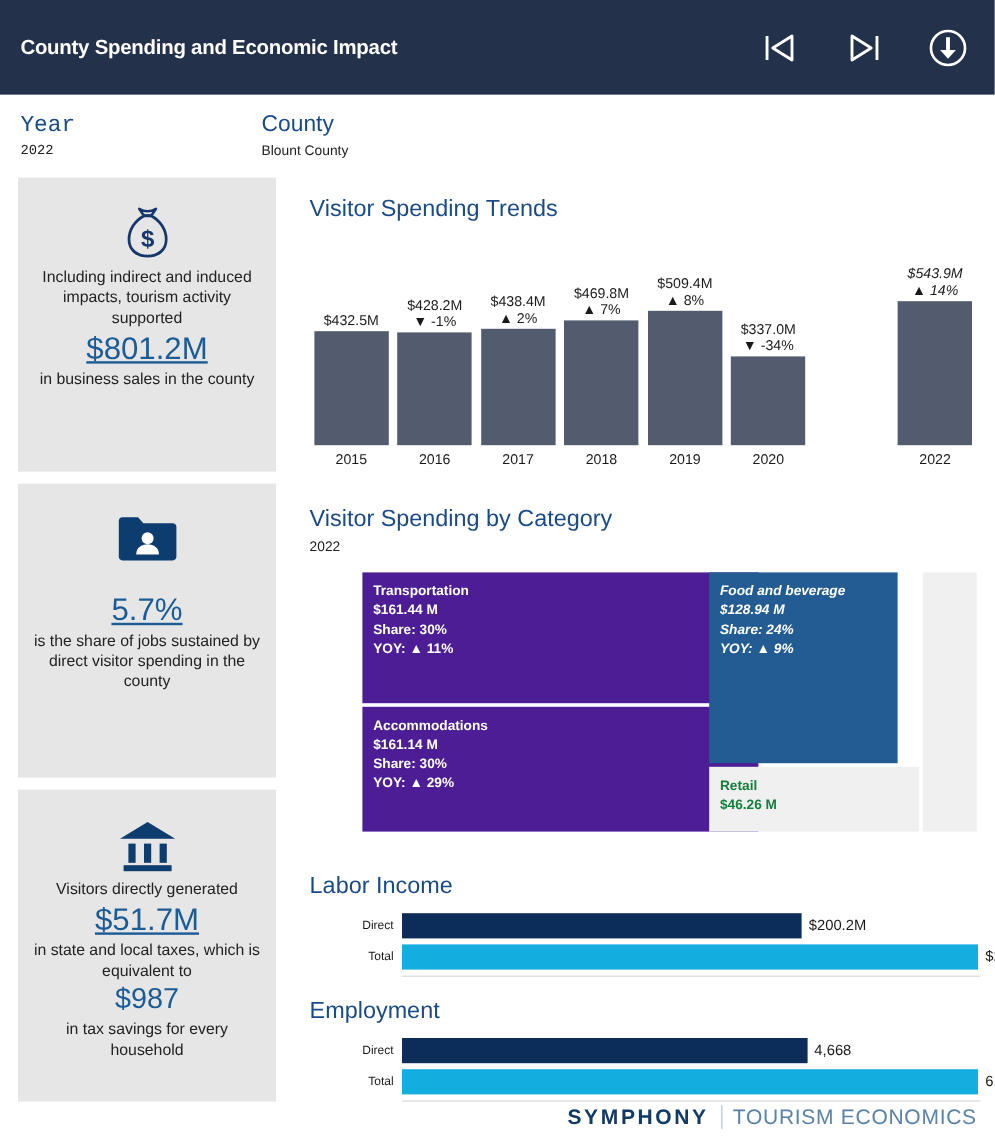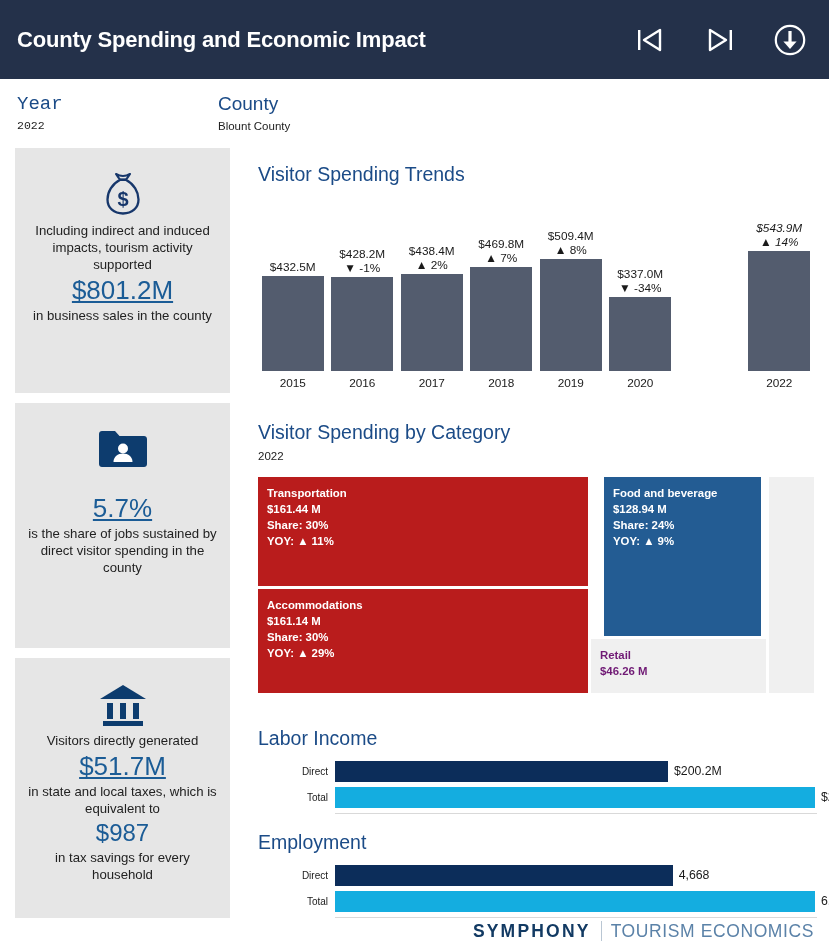--- a/index.html
+++ b/index.html
@@ -12,21 +12,21 @@
   }
   .page { position: relative; width: 829px; height: 949px; }
 
   
   .header {
     position: absolute; left: 0; top: 0; width: 829px; height: 79px;
     background: #24314a;
     display: flex; align-items: center;
   }
   .header-title {
-    color: #ffffff; font-size: 22px; font-weight: bold;
+    color: #ffffff; font-size: 17px; font-weight: bold;
     margin-left: 17px; letter-spacing: -0.2px; white-space: nowrap;
   }
   .header-icons {
     position: absolute; right: 22px; top: 0; height: 79px;
     display: flex; align-items: center; gap: 36px;
   }
   .hicon { width: 34px; height: 34px; display: block; }
 
   
   .filters { position: absolute; left: 0; top: 79px; width: 829px; height: 63px; background:#fff; }
@@ -69,23 +69,23 @@
   .tbar-year {
     position:absolute; bottom:0; left:-12px; width:86px; text-align:center;
     font-size: 11.8px; color:#1a1a1a;
   }
 
   
   .treemap { position:absolute; left:258px; top:477px; width:556px; height:216px; background:#ffffff; }
   .tile { position:absolute; padding:8px 9px 0 9px; overflow:hidden; }
   .tile-name { font-size:11.4px; font-weight:bold; line-height:16px; white-space:nowrap; }
   .tile-line { font-size:11.4px; font-weight:bold; line-height:16px; white-space:nowrap; }
-  .tile-dark  { background:#b91c1c; color:#ffffff; }
+  .tile-dark  { background:#4c1d95; color:#ffffff;margin-left:44px; }
   .tile-mid   { background:#235c93; color:#ffffff; }
-  .tile-light { background:#f0f0f0; color:#701a75; }
+  .tile-light { background:#f0f0f0; color:#15803d; }
   .tile-empty { background:#f0f0f0; }
 
   
   .hblock { position:absolute; left:258px; width:556px; }
   .hrow { position:relative; height:21px; margin-bottom:5px; }
   .hrow-label {
     position:absolute; left:0; width:70px; text-align:right;
     font-size:10px; color:#1a1a1a; line-height:21px;
   }
   .hrow-bar { position:absolute; left:77px; top:0; height:21px; }
@@ -253,21 +253,21 @@
         <div class="tile-line">$161.44 M</div>
         <div class="tile-line">Share: 30%</div>
         <div class="tile-line">YOY: ▲ 11%</div>
       </div>
       <div class="tile tile-dark" style="left: 0px; top: 112px; width: 330px; height: 104px;">
         <div class="tile-name">Accommodations</div>
         <div class="tile-line">$161.14 M</div>
         <div class="tile-line">Share: 30%</div>
         <div class="tile-line">YOY: ▲ 29%</div>
       </div>
-      <div class="tile tile-mid" style="left: 346px; top: 0px; width: 157px; height: 159px;">
+      <div class="tile tile-mid" style="left: 333px; top: 0px; width: 157px; height: 159px; font-style: italic;">
         <div class="tile-name">Food and beverage</div>
         <div class="tile-line">$128.94 M</div>
         <div class="tile-line">Share: 24%</div>
         <div class="tile-line">YOY: ▲ 9%</div>
       </div>
       <div class="tile tile-light" style="left: 333px; top: 162px; width: 175px; height: 54px;">
         <div class="tile-name">Retail</div>
         <div class="tile-line">$46.26 M</div>
       </div>
       <div class="tile tile-empty" style="left: 511px; top: 0px; width: 45px; height: 216px;"></div>

